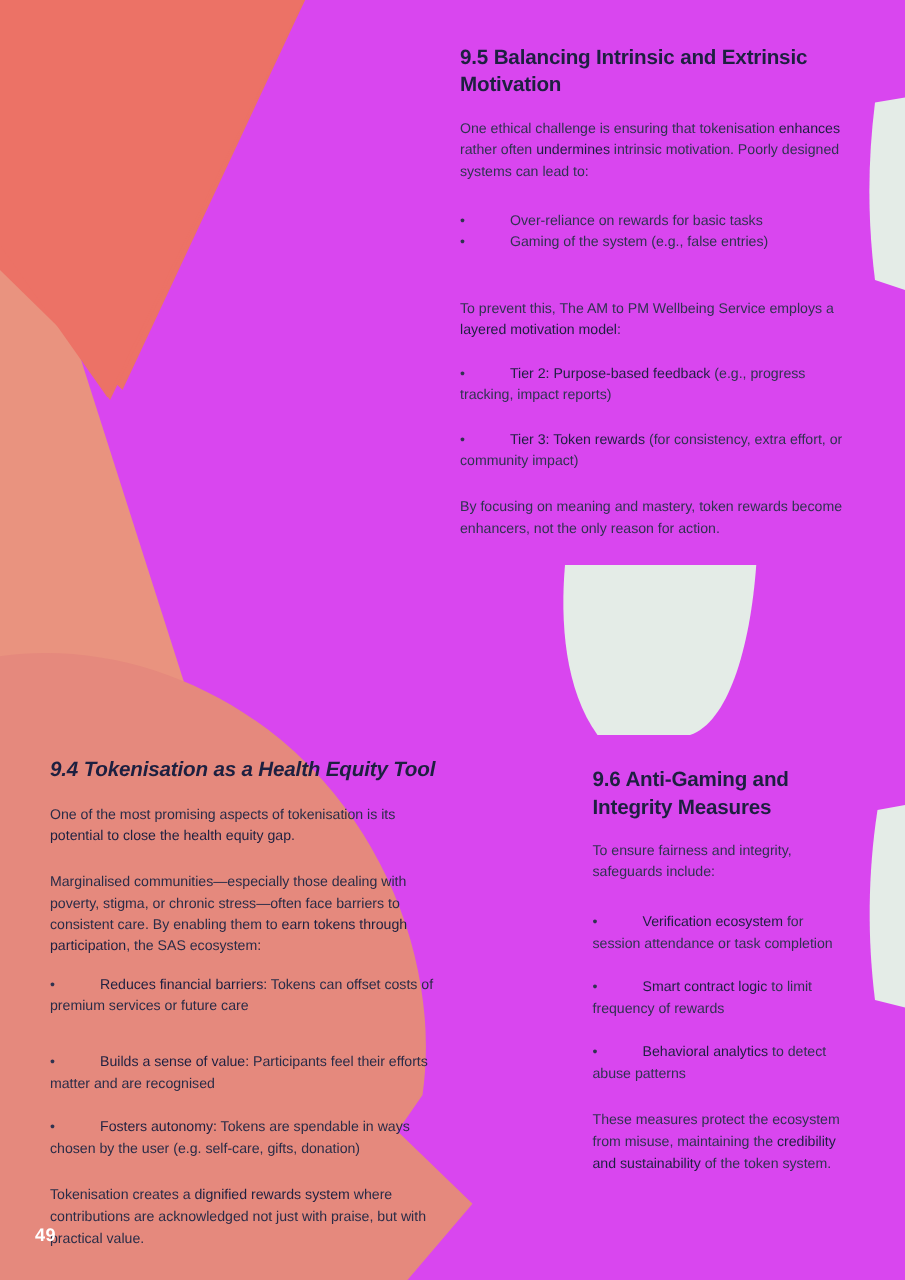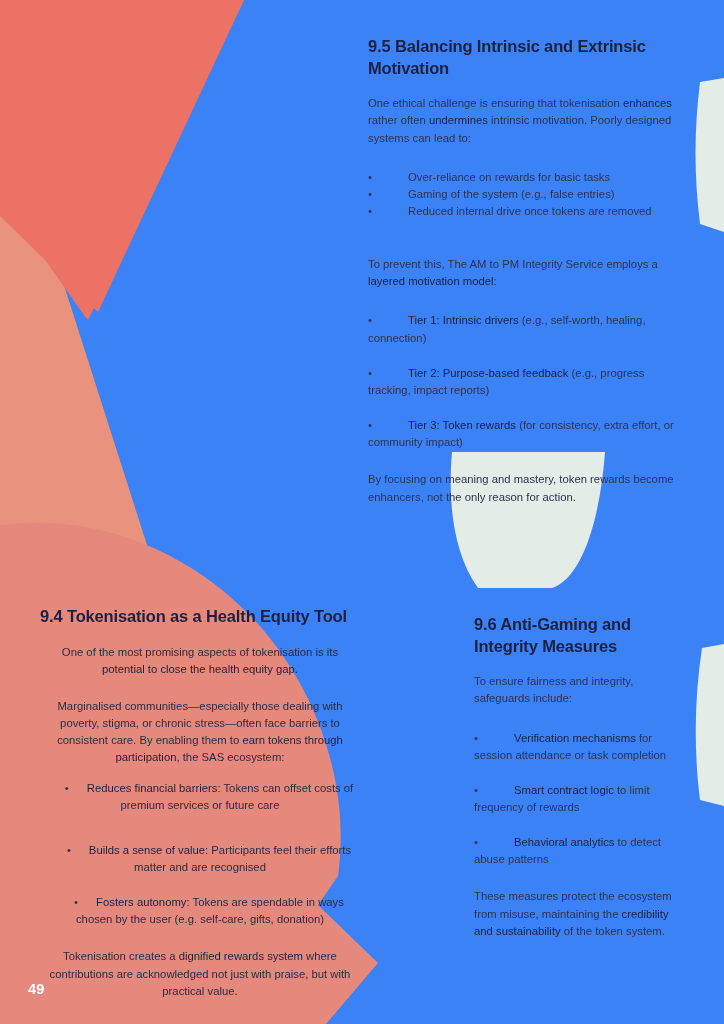--- a/index.html
+++ b/index.html
@@ -4,21 +4,21 @@
 <style>
   html, body {
     margin: 0;
     padding: 0;
     background: #ffffff;
   }
   #page {
     position: relative;
     width: 724px;
     height: 1024px;
-    background: #3b82f6;
+    background: #d946ef;
     overflow: hidden;
     font-family: "Liberation Sans", sans-serif;
     -webkit-font-smoothing: antialiased;
   }
 
   
   .deco {
     position: absolute;
     top: 0; left: 0;
     width: 724px;
@@ -73,23 +73,23 @@
     width: 40px;
     color: #2f3350;
   }
 
   
   .bullet-list .bullet { margin-bottom: 0; }
 
   b, strong { font-weight: normal; color: #1d2040; }
 
   
-  .on-coral h2.heading { color: #1d2040; }
+  .on-coral h2.heading { color: #1d2040; font-style: italic; }
   .on-coral p.para,
-  .on-coral .bullet { color: #2a2c47; text-align: center; }
+  .on-coral .bullet { color: #2a2c47; }
 
   .page-number {
     position: absolute;
     left: 28px;
     top: 981px;
     font-size: 14.5px;
     font-weight: bold;
     color: #ffffff;
     letter-spacing: 0.3px;
   }
@@ -130,26 +130,24 @@
   <div class="content">
 
     <section class="section sec-95">
       <h2 class="heading">9.5 Balancing Intrinsic and Extrinsic Motivation</h2>
 
       <p class="para"><span>One ethical challenge is ensuring that tokenisation </span><b>enhances</b><span> rather often </span><b>undermines</b><span> intrinsic motivation. Poorly designed systems can lead to:</span></p>
 
       <div class="bullet-list" style="margin-top:22px">
         <p class="bullet"><span class="marker">•</span><span>Over-reliance on rewards for basic tasks</span></p>
         <p class="bullet"><span class="marker">•</span><span>Gaming of the system (e.g., false entries)</span></p>
-        <p class="bullet"><span class="marker">•</span><span>Reduced internal drive once tokens are removed</span></p>
       </div>
 
-      <p class="para" style="margin-top:36px"><span>To prevent this, The AM to PM Integrity Service employs a </span><b>layered motivation model</b><span>:</span></p>
+      <p class="para" style="margin-top:36px"><span>To prevent this, The AM to PM Wellbeing Service employs a </span><b>layered motivation model</b><span>:</span></p>
 
-      <p class="bullet" style="margin-top:22px"><span class="marker">•</span><b>Tier 1: Intrinsic drivers</b><span> (e.g., self-worth, healing, connection)</span></p>
 
       <p class="bullet" style="margin-top:18px"><span class="marker">•</span><b>Tier 2: Purpose-based feedback</b><span> (e.g., progress tracking, impact reports)</span></p>
 
       <p class="bullet" style="margin-top:18px"><span class="marker">•</span><b>Tier 3: Token rewards</b><span> (for consistency, extra effort, or community impact)</span></p>
 
       <p class="para" style="margin-top:20px">By focusing on meaning and mastery, token rewards become enhancers, not the only reason for action.</p>
     </section>
 
     <section class="section sec-94 on-coral">
       <h2 class="heading">9.4 Tokenisation as a Health Equity Tool</h2>
@@ -165,21 +163,21 @@
       <p class="bullet" style="margin-top:18px"><span class="marker">•</span><b>Fosters autonomy</b><span>: Tokens are spendable in ways chosen by the user (e.g. self-care, gifts, donation)</span></p>
 
       <p class="para" style="margin-top:20px"><span>Tokenisation creates a </span><b>dignified rewards system</b><span> where contributions are acknowledged not just with praise, but with practical value.</span></p>
     </section>
 
     <section class="section sec-96">
       <h2 class="heading">9.6 Anti-Gaming and Integrity Measures</h2>
 
       <p class="para">To ensure fairness and integrity, safeguards include:</p>
 
-      <p class="bullet" style="margin-top:22px"><span class="marker">•</span><b>Verification mechanisms</b><span> for session attendance or task completion</span></p>
+      <p class="bullet" style="margin-top:22px"><span class="marker">•</span><b>Verification ecosystem</b><span> for session attendance or task completion</span></p>
 
       <p class="bullet" style="margin-top:18px"><span class="marker">•</span><b>Smart contract logic</b><span> to limit frequency of rewards</span></p>
 
 
       <p class="bullet" style="margin-top:18px"><span class="marker">•</span><b>Behavioral analytics</b><span> to detect abuse patterns</span></p>
 
       <p class="para" style="margin-top:20px"><span>These measures protect the ecosystem from misuse, maintaining the </span><b>credibility and sustainability</b><span> of the token system.</span></p>
     </section>
 
     <div class="page-number">49</div>

